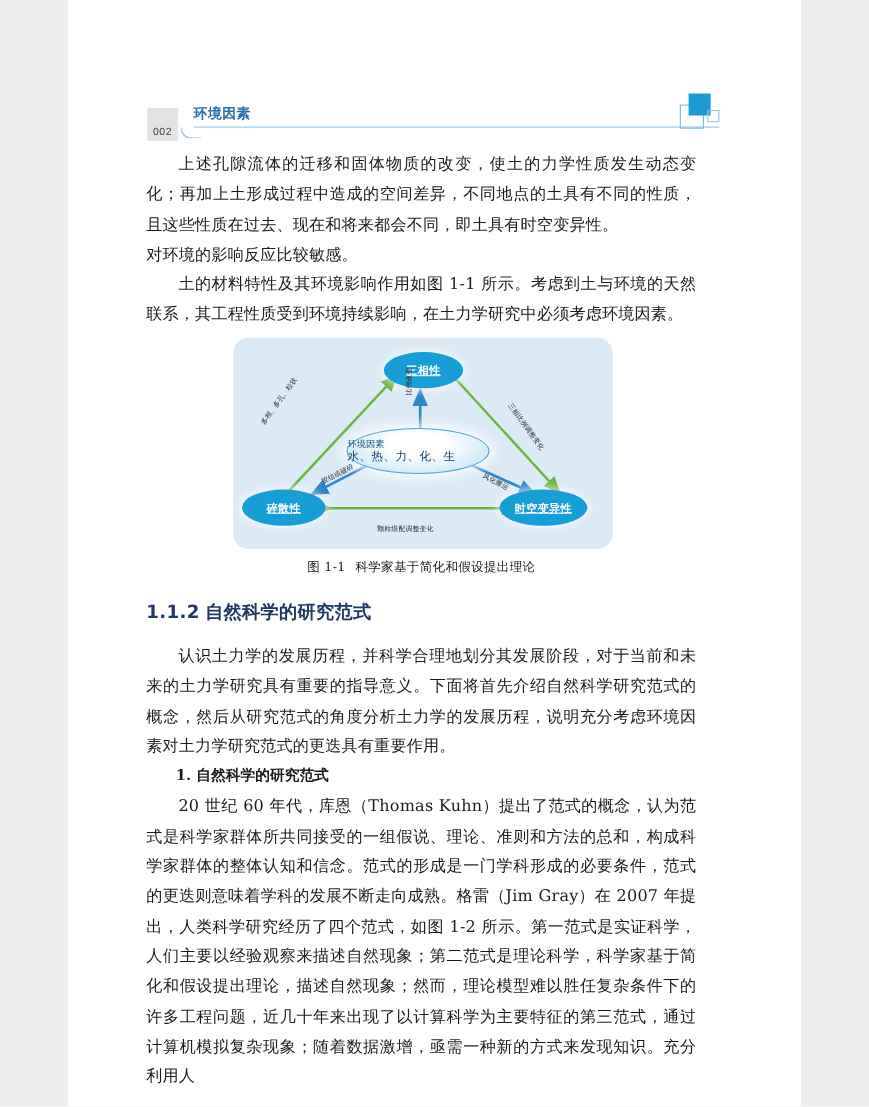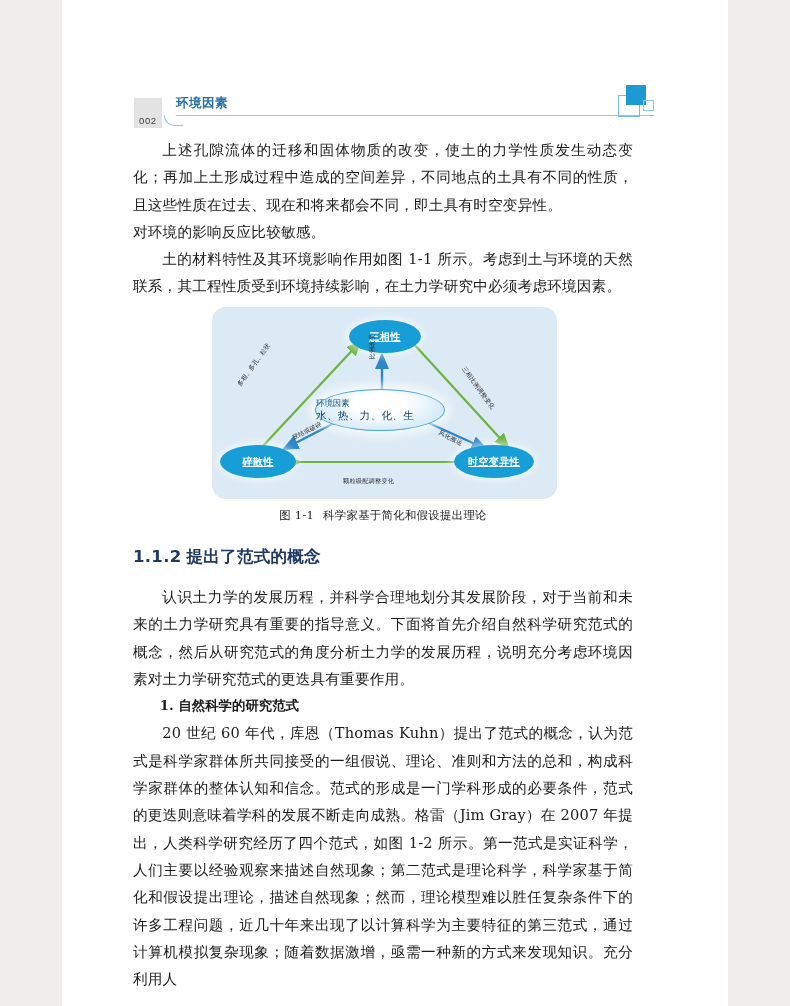--- a/index.html
+++ b/index.html
@@ -303,21 +303,21 @@
     <span class="edge-label lbl-left-low">胶结或破碎</span>
     <span class="edge-label lbl-right-low">风化搬运</span>
     <span class="edge-label lbl-bottom">颗粒级配调整变化</span>
   </div>
 
   <div class="fig-caption">
     <span class="cap-num">图 1-1</span><span>科学家基于简化和假设提出理论</span>
   </div>
 
   <div class="sec-heading">
-    <span class="sec-num">1.1.2</span><span>提出了范式的概念</span>
+    <span class="sec-num">1.1.2</span><span>自然科学的研究范式</span>
   </div>
 
   <div class="body-col" style="top:583px;">
     <p class="para indent">认识土力学的发展历程，并科学合理地划分其发展阶段，对于当前和未来的土力学研究具有重要的指导意义。下面将首先介绍自然科学研究范式的概念，然后从研究范式的角度分析土力学的发展历程，说明充分考虑环境因素对土力学研究范式的更迭具有重要作用。</p>
     <p class="sub-heading">1. 自然科学的研究范式</p>
     <p class="para indent">20 世纪 60 年代，库恩（Thomas Kuhn）提出了范式的概念，认为范式是科学家群体所共同接受的一组假说、理论、准则和方法的总和，构成科学家群体的整体认知和信念。范式的形成是一门学科形成的必要条件，范式的更迭则意味着学科的发展不断走向成熟。格雷（Jim Gray）在 2007 年提出，人类科学研究经历了四个范式，如图 1-2 所示。第一范式是实证科学，人们主要以经验观察来描述自然现象；第二范式是理论科学，科学家基于简化和假设提出理论，描述自然现象；然而，理论模型难以胜任复杂条件下的许多工程问题，近几十年来出现了以计算科学为主要特征的第三范式，通过计算机模拟复杂现象；随着数据激增，亟需一种新的方式来发现知识。充分利用人</p>
   </div>
 
 </div>
 

